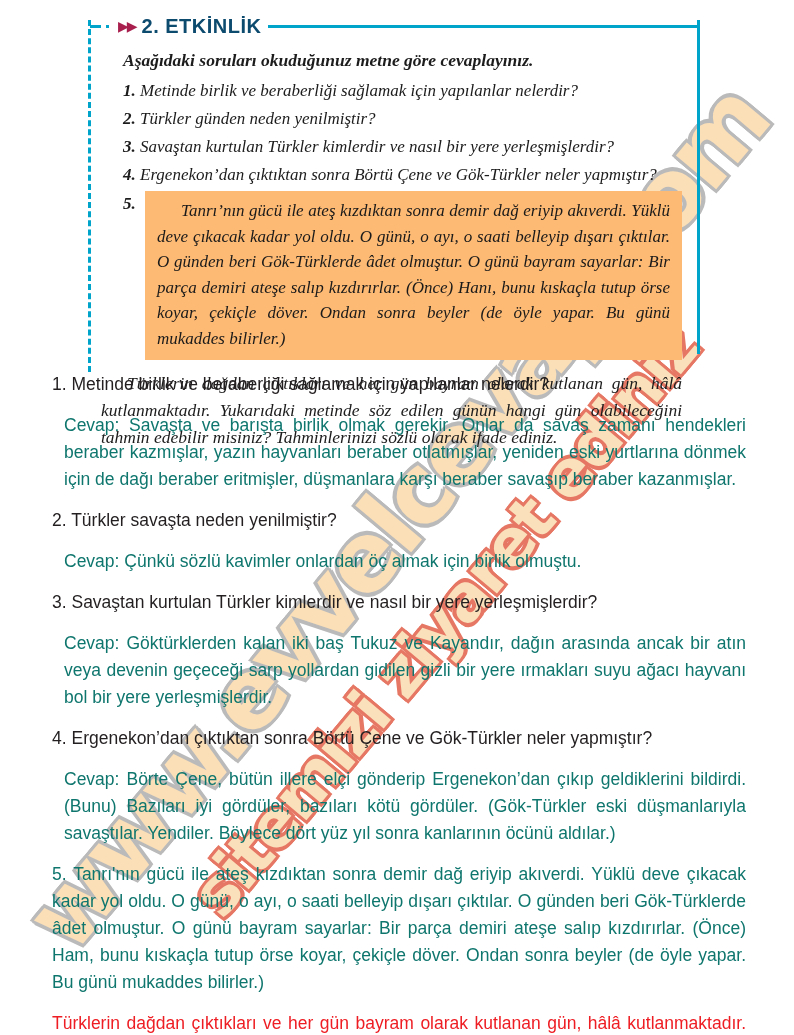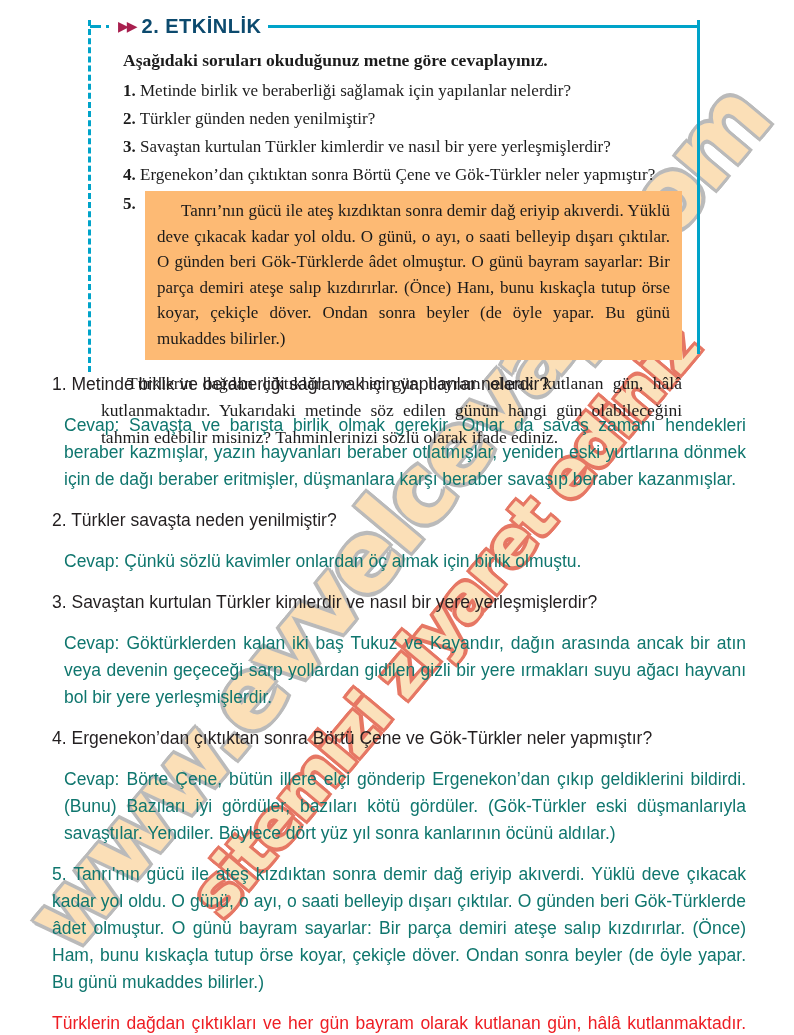--- a/index.html
+++ b/index.html
@@ -89,20 +89,21 @@
     letter-spacing:.5px;
   }
   .title-rule{
     flex:1 1 auto;
     height:3px;background:#00a3c9;
     margin-left:6px;
   }
   .box-content{
     padding:8px 18px 0 35px;
     font-size:17px;
+    font-style:italic;
   }
   .instruction{
     margin:4px 0 6px 0;
     font-weight:bold;
     font-size:17.5px;
   }
   .q-line{
     margin:0;line-height:28px;
   }
   .q-num{font-weight:bold;}

